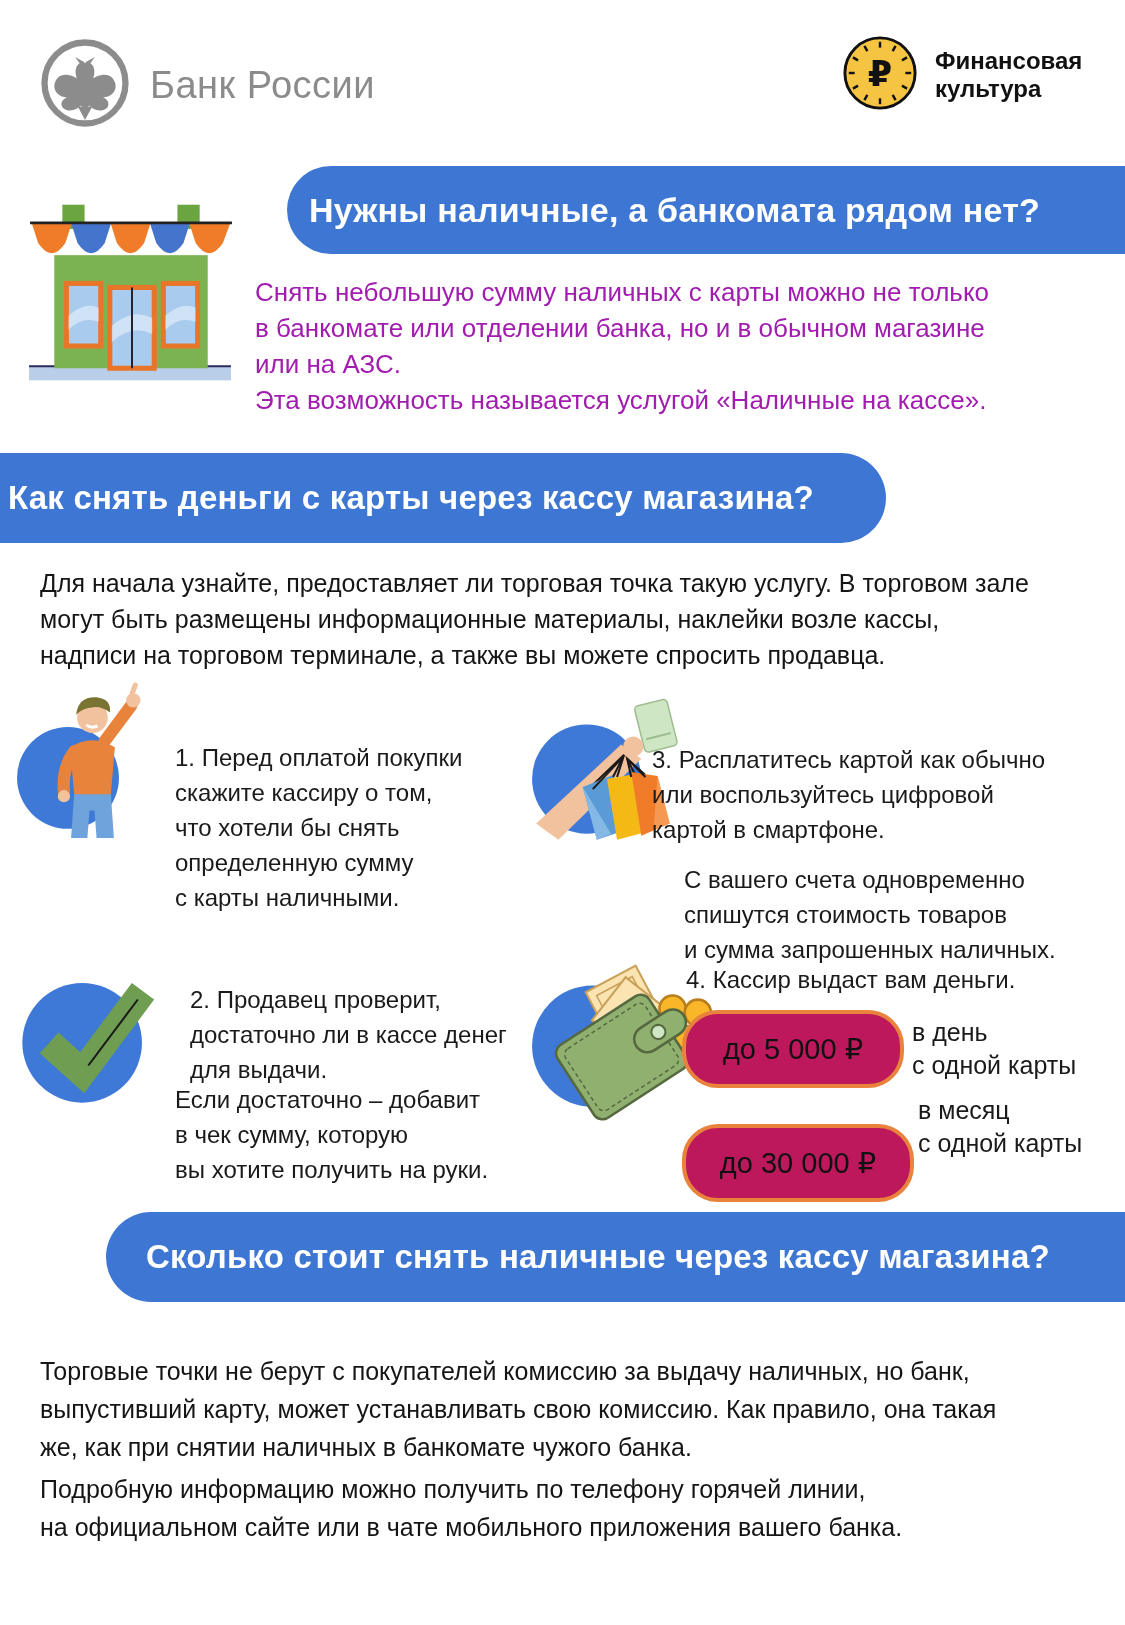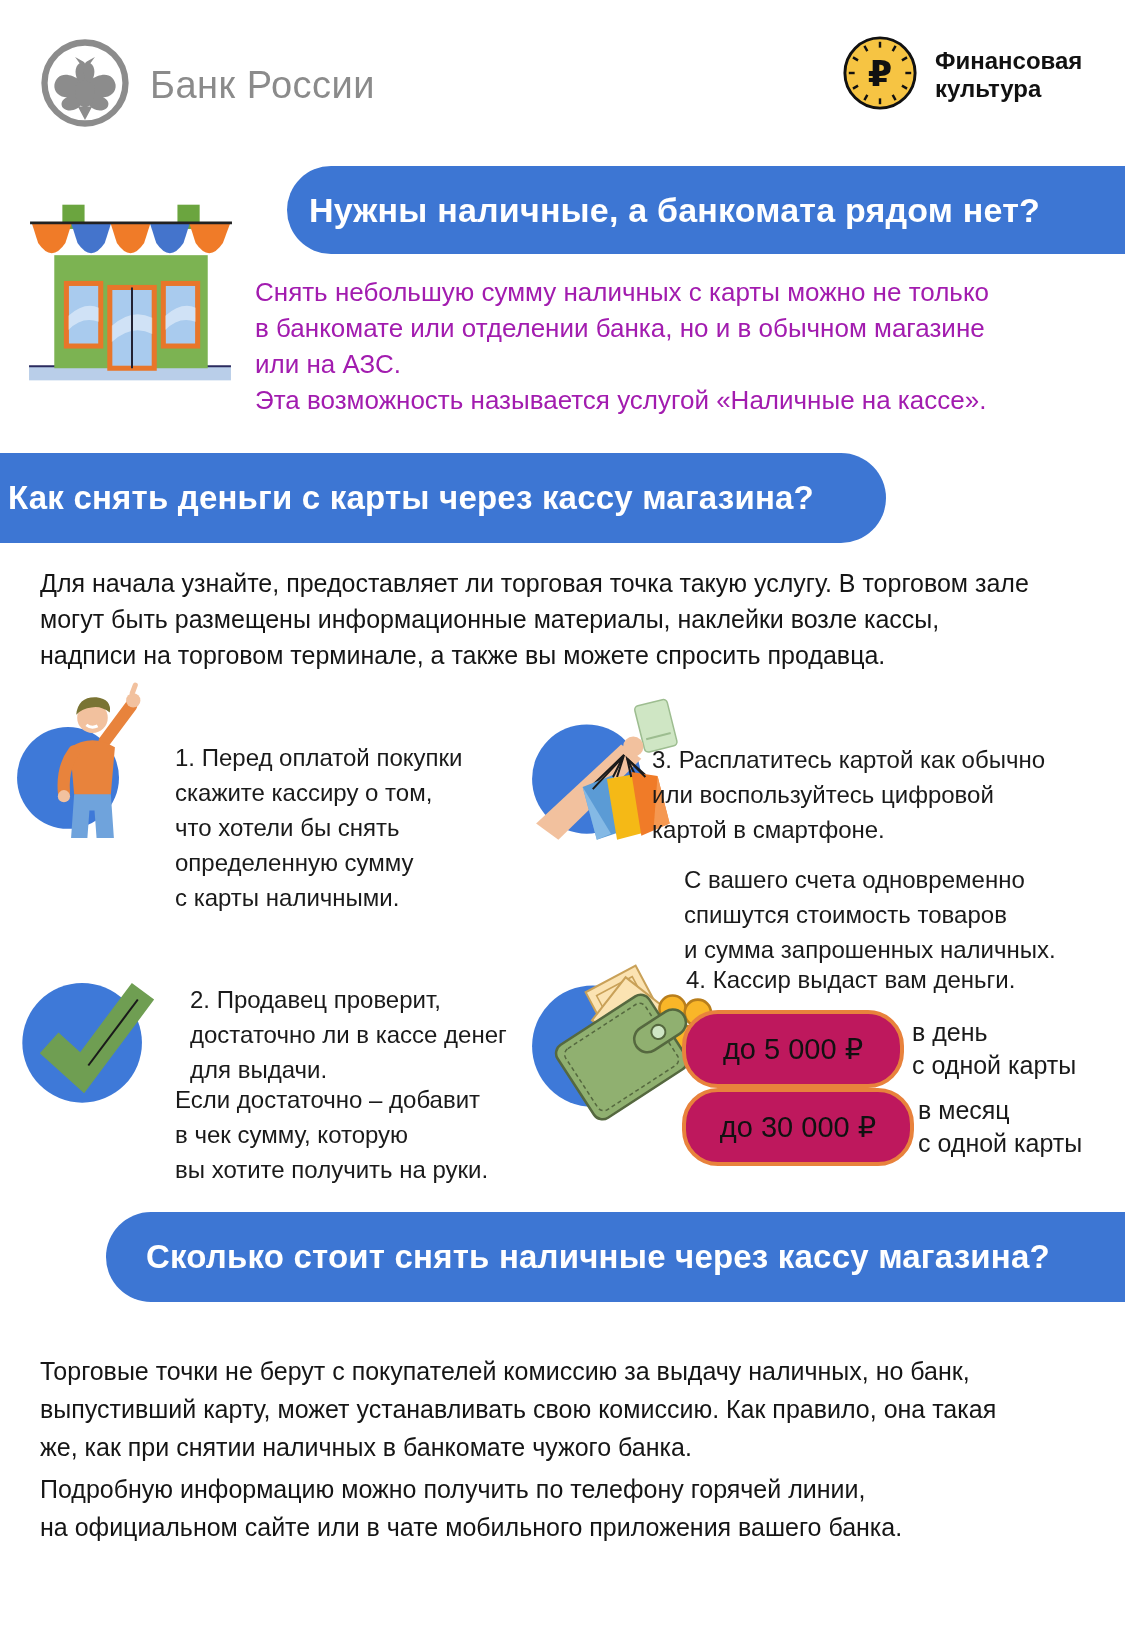--- a/index.html
+++ b/index.html
@@ -16,21 +16,21 @@
   .para{font-size:25px;line-height:36px;color:#151515;}
   .step-text{font-size:24px;line-height:35px;color:#1a1a1a;}
   .cbr-logo{left:40px;top:36px;display:flex;align-items:center;gap:20px;}
   .cbr-label{font-size:38px;color:#8B8B8B;letter-spacing:.5px;}
   .fincult-logo{left:841px;top:34px;display:flex;align-items:center;gap:16px;}
   .fincult-label{font-size:24px;line-height:28px;font-weight:700;color:#111;}
   .limit-pill{border:4px solid #E8823C;border-radius:36px;background:#be185d;
               display:flex;align-items:center;justify-content:center;
               font-size:29px;color:#111;}
   .pill-1{left:682px;top:1010px;width:214px;height:70px;}
-  .pill-2{left:682px;top:1088px;width:224px;height:70px;}
+  .pill-2{left:682px;top:1124px;width:224px;height:70px;}
   .pill-label{font-size:25px;line-height:33px;color:#1a1a1a;}
   .pill-label-1{left:912px;top:1016px;}
   .pill-label-2{left:918px;top:1094px;}
   .step4-title{left:686px;top:966px;font-size:24px;color:#1a1a1a;white-space:nowrap;}
 </style>
 </head>
 <body>
 
 <div class="abs cbr-logo">
   <span>

